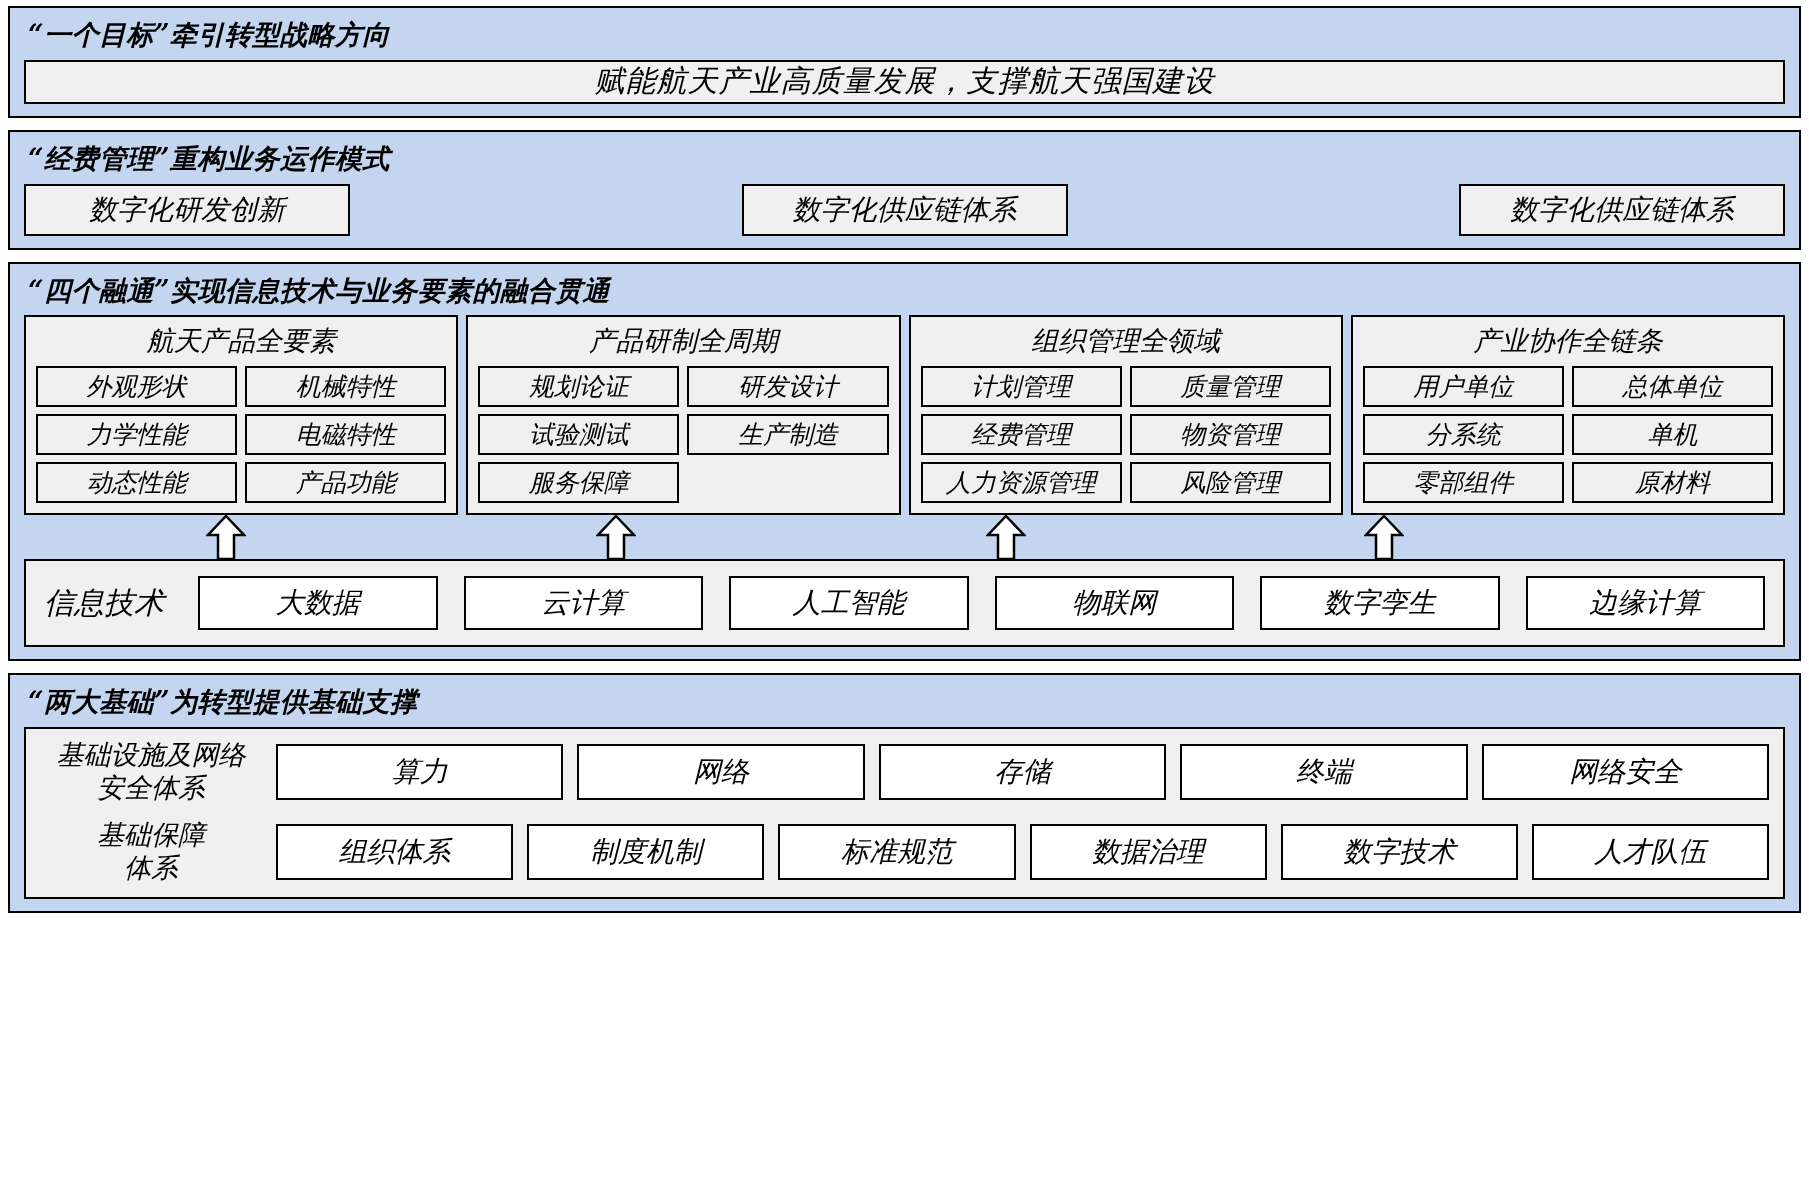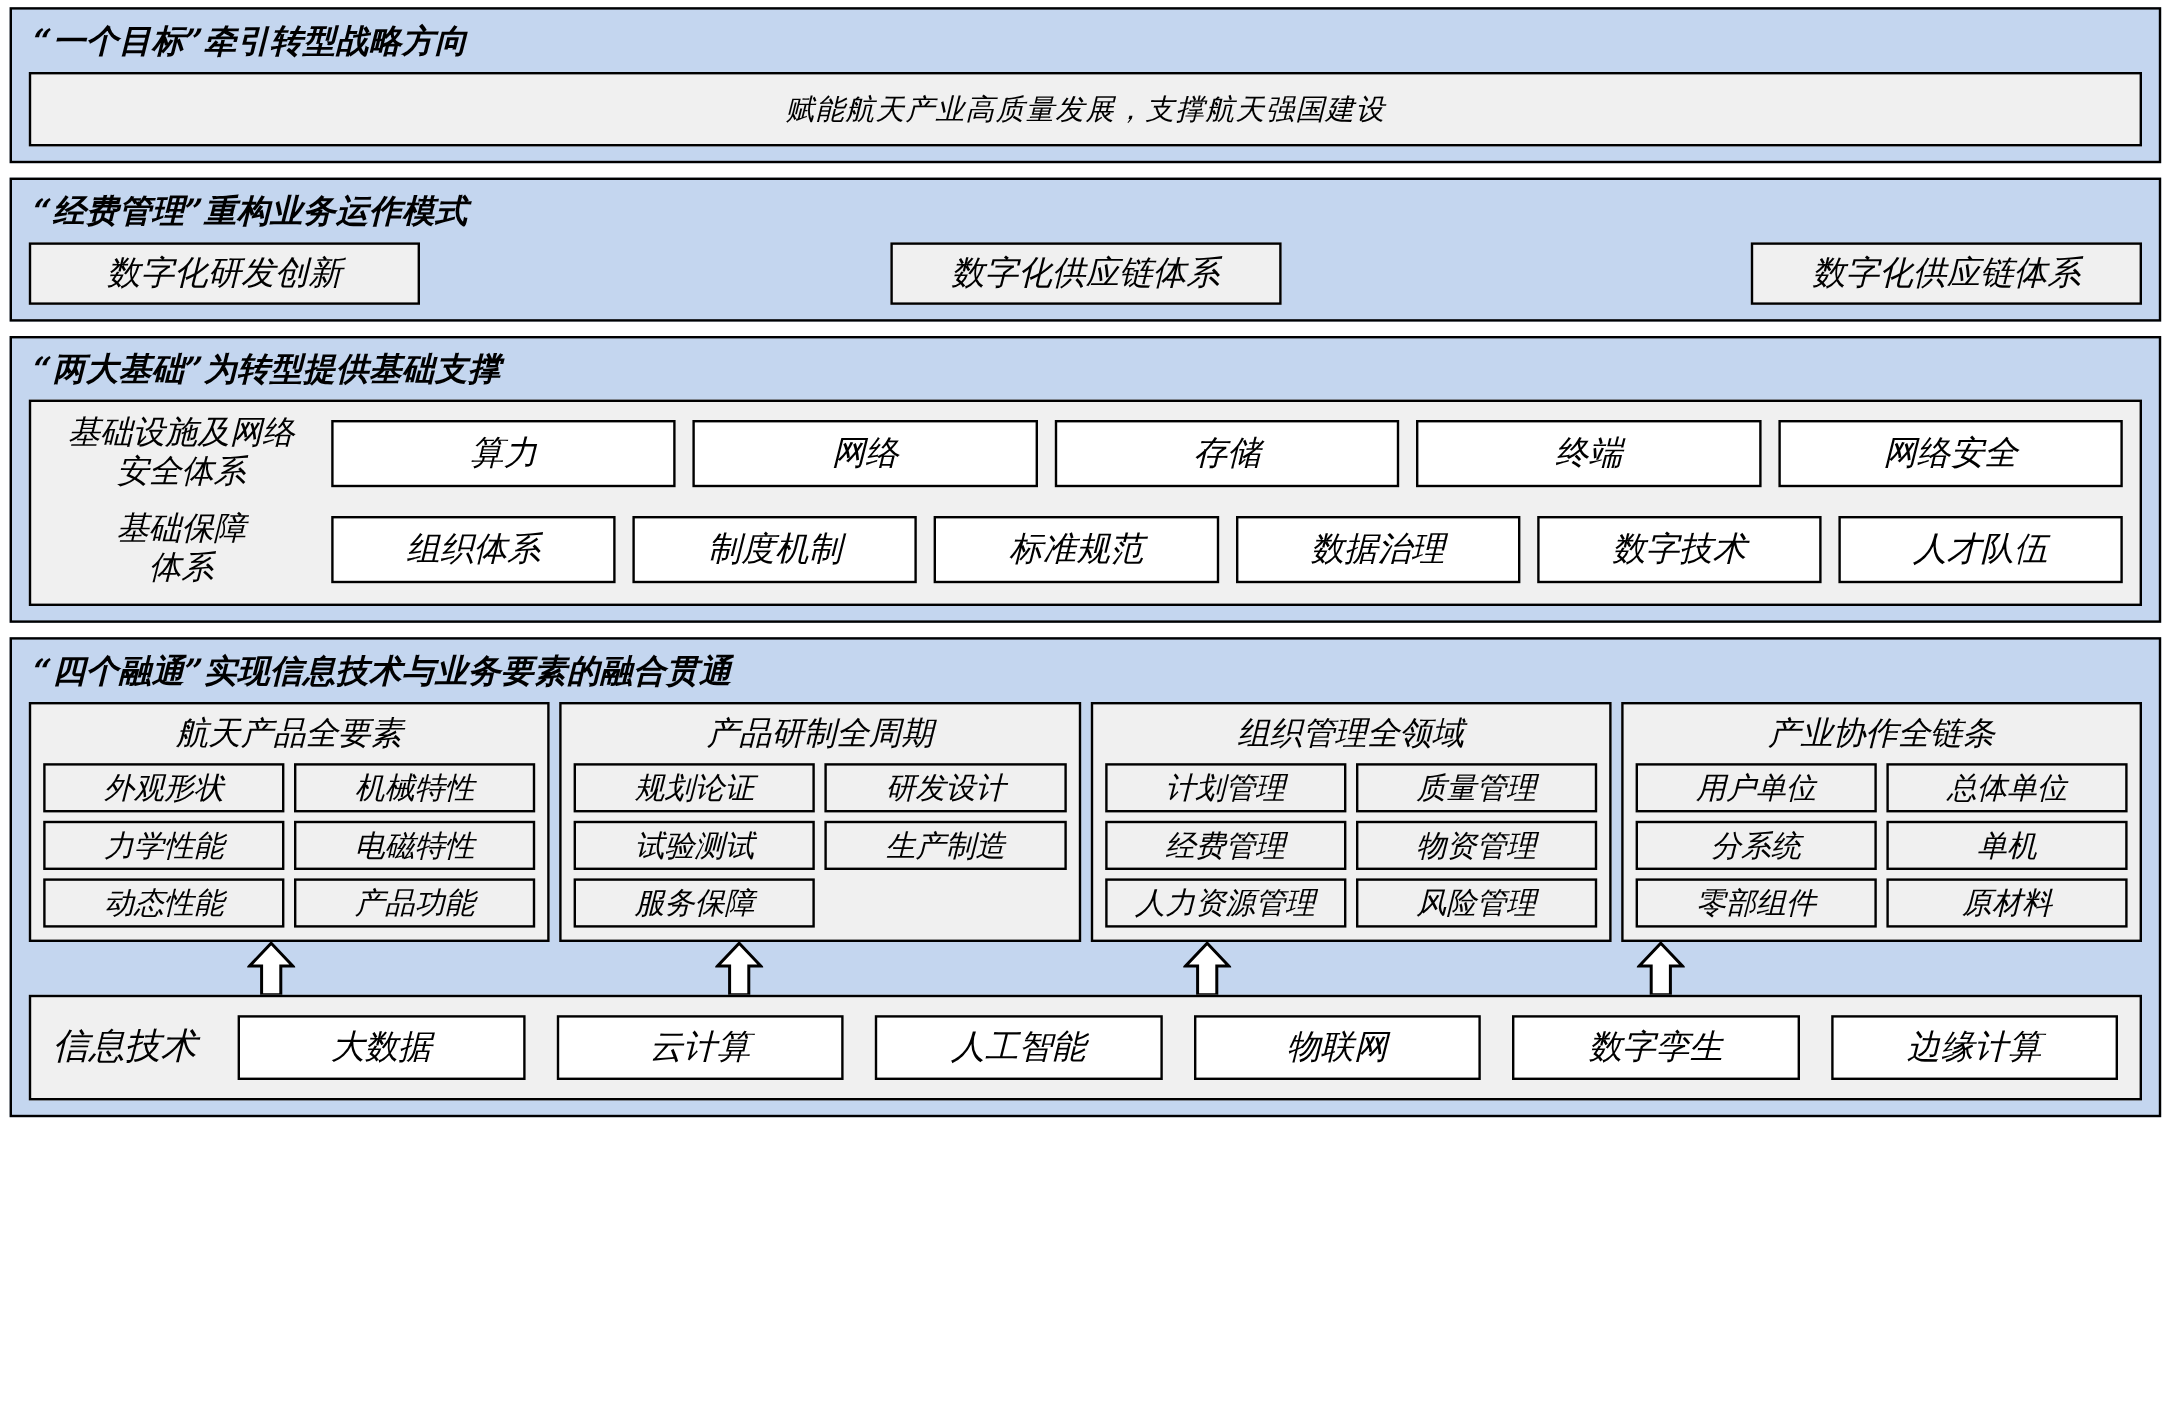--- a/index.html
+++ b/index.html
@@ -58,22 +58,22 @@
     border: 2.5px solid #000000;
     box-sizing: border-box;
     display: flex;
     align-items: center;
     justify-content: center;
     text-align: center;
   }
 
   
   #goal-band .goal-box {
-    height: 62px;
-    font-size: 24px;
+    height: 44px;
+    font-size: 30px;
     letter-spacing: 1px;
   }
 
   
   .scenario-row {
     display: flex;
     justify-content: space-between;
     gap: 10px;
   }
   .scenario-row .gbox {
@@ -191,53 +191,20 @@
     <div class="band-title">“一个目标”牵引转型战略方向</div>
     <div class="gbox goal-box">赋能航天产业高质量发展，支撑航天强国建设</div>
   </div>
 
   <div class="band" id="scenario-band">
     <div class="band-title">“经费管理”重构业务运作模式</div>
     <div class="scenario-row">
       <div class="gbox">数字化研发创新</div>
       <div class="gbox">数字化供应链体系</div>
       <div class="gbox">数字化供应链体系</div>
-    </div>
-  </div>
-
-  <div class="band" id="foundation-band">
-    <div class="band-title">“两大基础”为转型提供基础支撑</div>
-
-    <div class="found-inner">
-
-      <div class="found-row infra">
-        <div class="found-label">
-          <div>基础设施及网络</div>
-          <div>安全体系</div>
-        </div>
-        <div class="wbox">算力</div>
-        <div class="wbox">网络</div>
-        <div class="wbox">存储</div>
-        <div class="wbox">终端</div>
-        <div class="wbox">网络安全</div>
-      </div>
-
-      <div class="found-row support">
-        <div class="found-label">
-          <div>基础保障</div>
-          <div>体系</div>
-        </div>
-        <div class="wbox">组织体系</div>
-        <div class="wbox">制度机制</div>
-        <div class="wbox">标准规范</div>
-        <div class="wbox">数据治理</div>
-        <div class="wbox">数字技术</div>
-        <div class="wbox">人才队伍</div>
-      </div>
-
     </div>
   </div>
 
   <div class="band" id="fusion-band">
     <div class="band-title">“四个融通”实现信息技术与业务要素的融合贯通</div>
 
     <div class="fusion-cols">
 
       <div class="fusion-col">
         <div class="fusion-col-title">航天产品全要素</div>
@@ -306,13 +273,46 @@
       <div class="it-label">信息技术</div>
       <div class="wbox">大数据</div>
       <div class="wbox">云计算</div>
       <div class="wbox">人工智能</div>
       <div class="wbox">物联网</div>
       <div class="wbox">数字孪生</div>
       <div class="wbox">边缘计算</div>
     </div>
   </div>
 
+  <div class="band" id="foundation-band">
+    <div class="band-title">“两大基础”为转型提供基础支撑</div>
+
+    <div class="found-inner">
+
+      <div class="found-row infra">
+        <div class="found-label">
+          <div>基础设施及网络</div>
+          <div>安全体系</div>
+        </div>
+        <div class="wbox">算力</div>
+        <div class="wbox">网络</div>
+        <div class="wbox">存储</div>
+        <div class="wbox">终端</div>
+        <div class="wbox">网络安全</div>
+      </div>
+
+      <div class="found-row support">
+        <div class="found-label">
+          <div>基础保障</div>
+          <div>体系</div>
+        </div>
+        <div class="wbox">组织体系</div>
+        <div class="wbox">制度机制</div>
+        <div class="wbox">标准规范</div>
+        <div class="wbox">数据治理</div>
+        <div class="wbox">数字技术</div>
+        <div class="wbox">人才队伍</div>
+      </div>
+
+    </div>
+  </div>
+
 </div>
 
 </body></html>

